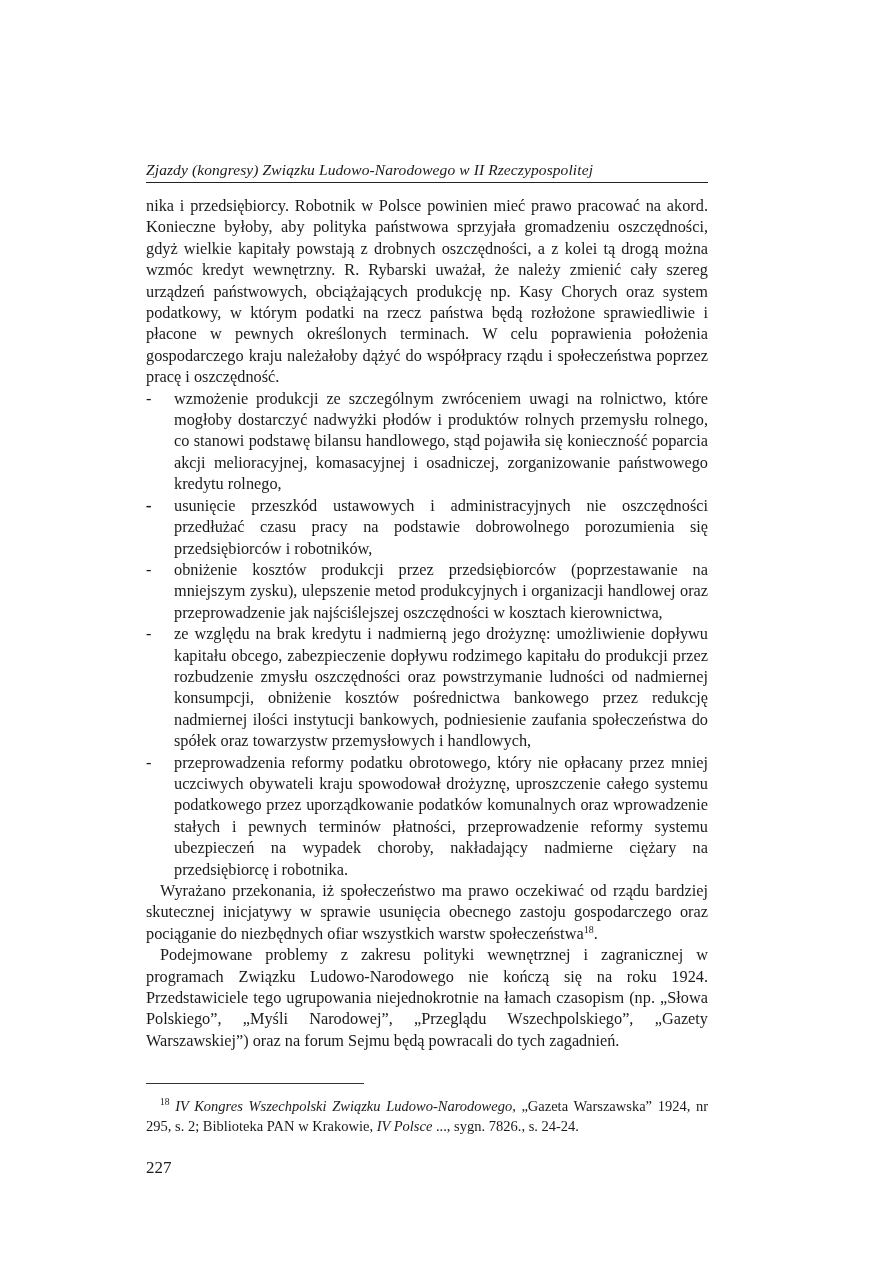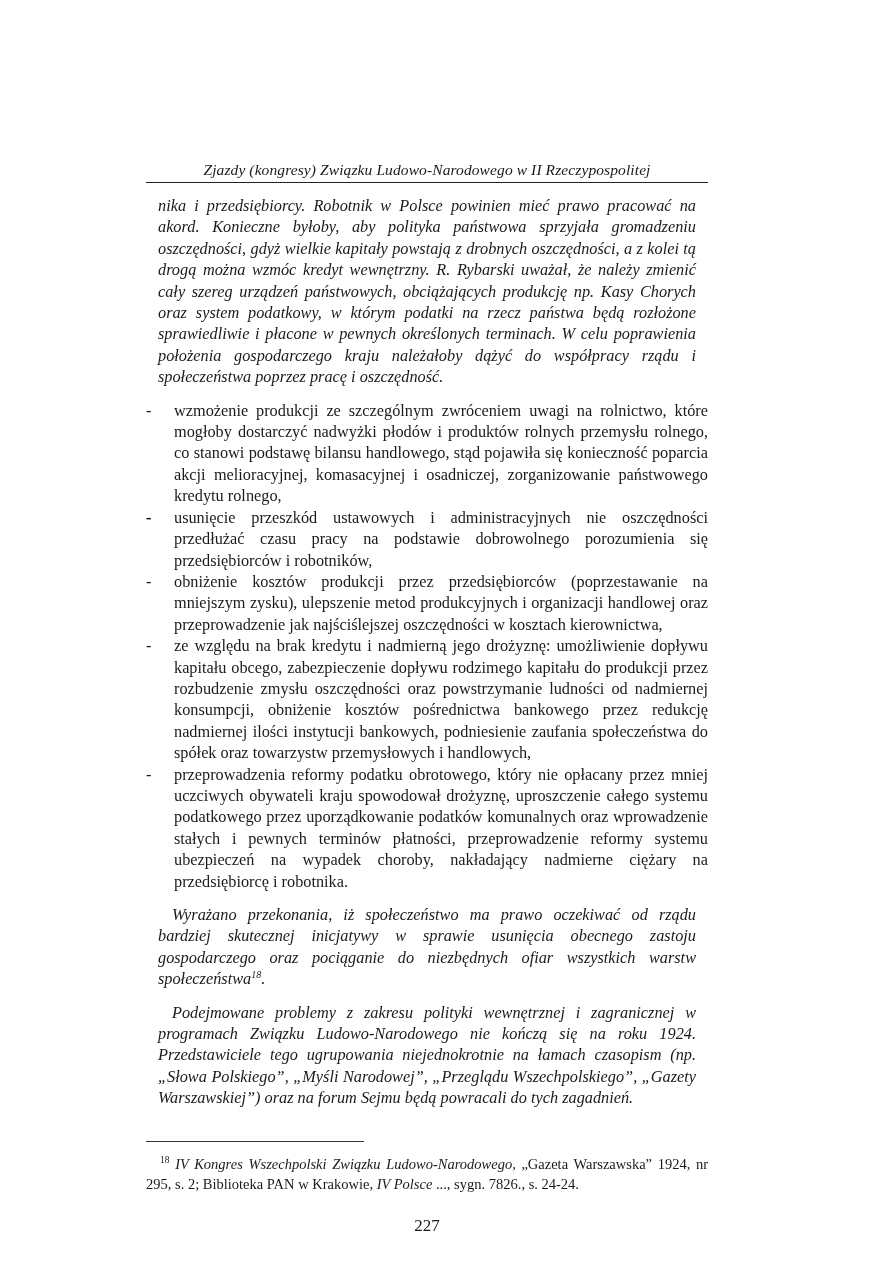--- a/index.html
+++ b/index.html
@@ -15,37 +15,35 @@
       font-family: "Liberation Serif", "DejaVu Serif", serif;
       color: #1a1a1a;
     }
     .page {
       position: absolute;
       left: 146px;
       top: 160px;
       width: 562px;
     }
     .running-head {
-      text-align: center;
       font-style: italic;
       font-size: 15.5px;
       line-height: 20px;
       padding-bottom: 2px;
       border-bottom: 1.5px solid #222;
       margin-bottom: 12px;
       letter-spacing: 0.1px;
     }
     .body-text {
       font-size: 16.3px;
       line-height: 21.4px;
       text-align: justify;
     }
     .body-text p {
-      margin: 12px;
-      font-style: italic;
+      margin: 0;
     }
     .indent {
       text-indent: 14px;
     }
     ul.dash-list {
       list-style: none;
       margin: 0;
       padding: 0;
     }
     ul.dash-list li {
@@ -78,21 +76,21 @@
     }
     .footnote sup {
       font-size: 9.5px;
       vertical-align: super;
       line-height: 0;
     }
     .footnote i {
       font-style: italic;
     }
     .page-number {
-      text-align: center;
+      text-align: left;
       font-size: 17px;
       margin-top: 22px;
     }
   </style>
 </head>
 <body>
 
 <div class="page">
 
   <div class="running-head">Zjazdy (kongresy) Związku Ludowo-Narodowego w II Rzeczypospolitej</div>

